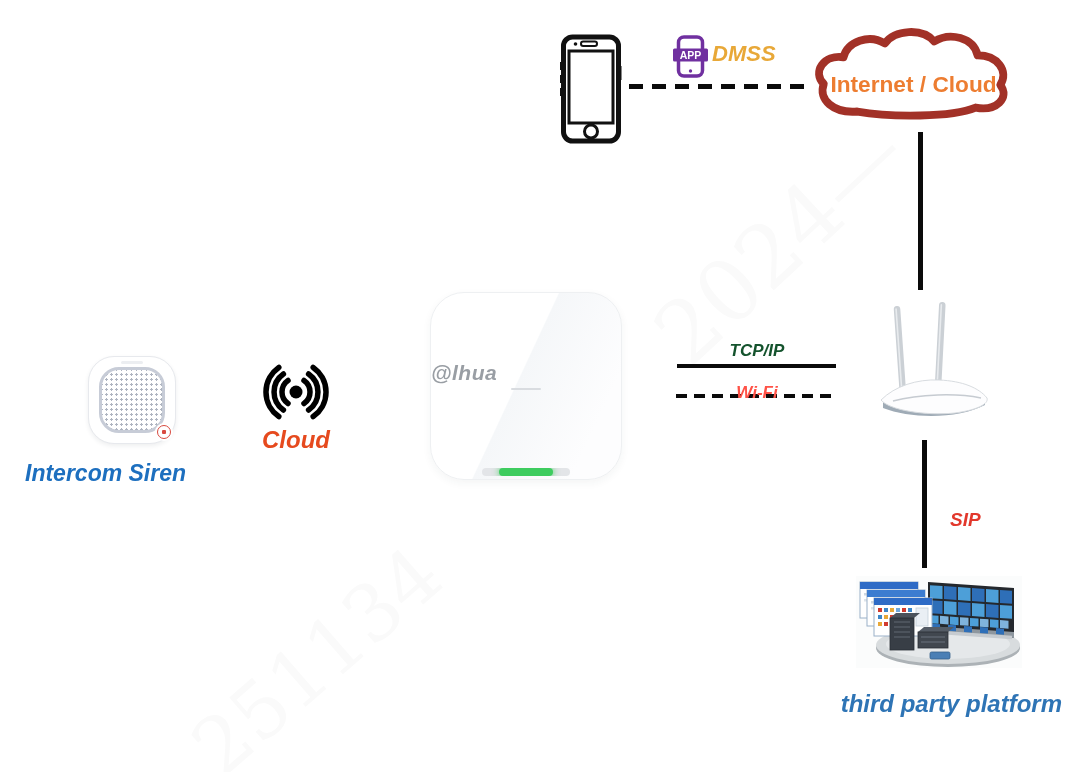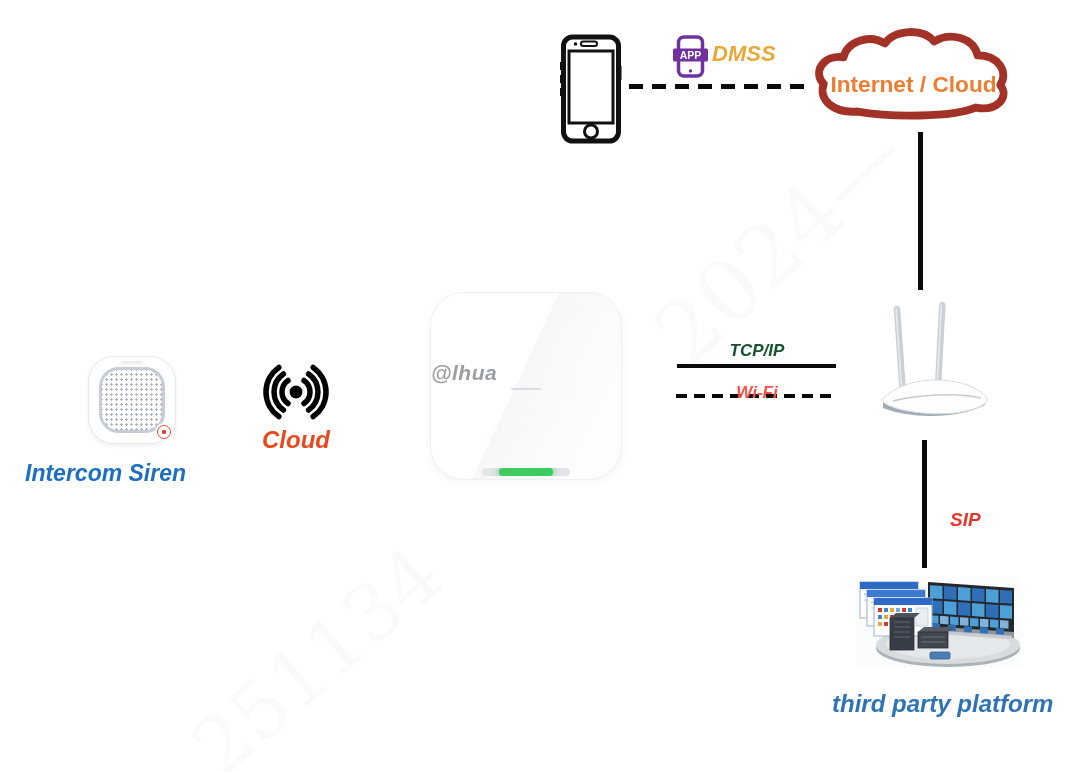--- a/index.html
+++ b/index.html
@@ -27,21 +27,21 @@
   }
   
   .lbl{position:absolute;font-weight:bold;line-height:1.1;white-space:nowrap;font-style:italic;}
   .lbl-dmss{left:712px;top:42px;font-size:22px;color:#E8A838;}
   .lbl-tcpip{left:677px;top:342px;width:160px;text-align:center;font-size:17px;color:#14532d;}
   .lbl-wifi{left:677px;top:384px;width:160px;text-align:center;font-size:17px;color:#FF5247;}
   .lbl-sip{left:950px;top:490px;font-size:19px;color:#E2382C;margin-top:20px;}
   .lbl-airfly{left:254px;top:427px;width:84px;text-align:center;font-size:24px;color:#E64A1E;}
   .lbl-siren{left:25px;top:461px;width:210px;text-align:left;font-size:23px;color:#1D6FBF;}
   .lbl-hub{left:430px;top:503px;width:190px;text-align:center;font-size:24px;color:#2B7AC4;}
-  .lbl-platform{left:832px;top:691px;width:230px;text-align:left;font-size:24px;color:#2E74B5;}
+  .lbl-platform{left:832px;top:691px;width:230px;text-align:right;font-size:24px;color:#2E74B5;}
   
   .hub{
     left:430px;top:292px;width:190px;height:186px;border-radius:34px;
     background:linear-gradient(115deg,#ffffff 0%,#ffffff 46%,#f5f7f9 46.5%,#fdfdfe 82%);
     border:1px solid #eef0f2;box-shadow:0 3px 8px rgba(40,50,60,0.05);
   }
   .hub-logo{
     position:absolute;left:0;right:0;top:68px;text-align:left;
     font-size:21px;font-style:italic;font-weight:bold;color:#999EA4;letter-spacing:.5px;
   }

